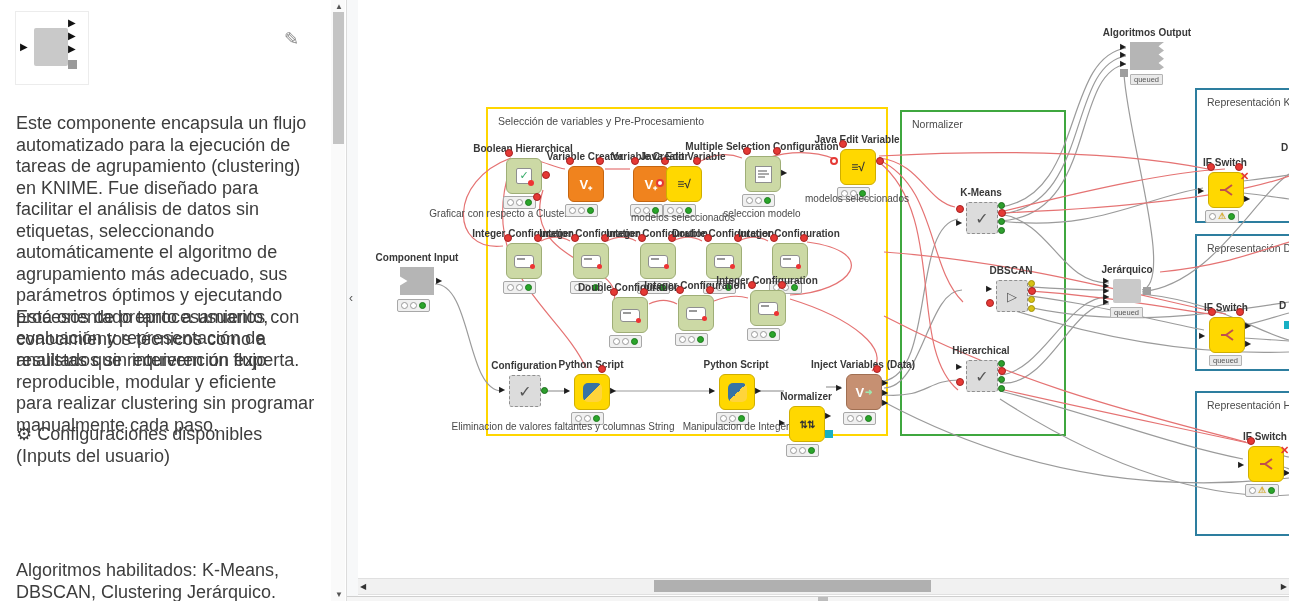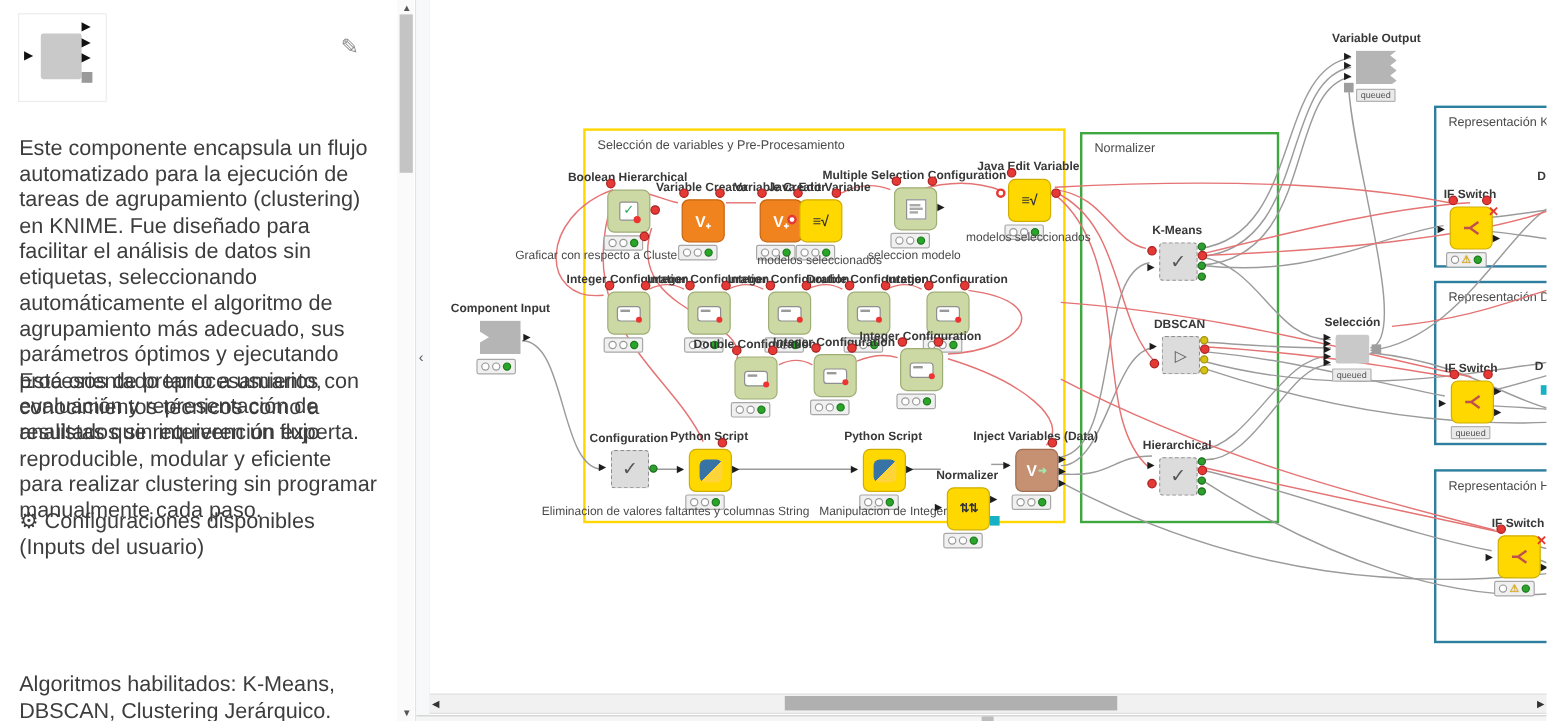--- a/index.html
+++ b/index.html
@@ -475,53 +475,53 @@
         <div class="node" style="left: 966px; top: 202px; width: 30px; height: 30px;">
           <div class="nlabel">K-Means</div>
           <div class="icon t-meta" style="width: 30px; height: 30px;">✓</div>
           <div class="port p-red" style="left: -10px; top: 2.6px;"></div>
           <div class="port p-arrow" style="left: -10px; top: 17px;">▶</div>
           <div class="port p-green" style="left: 32px; top: -0.5px;"></div>
           <div class="port p-red" style="left: 32px; top: 7.4px;"></div>
           <div class="port p-green" style="left: 32px; top: 16.3px;"></div>
           <div class="port p-green" style="left: 32px; top: 24.7px;"></div>
         </div>
-        <div class="node" style="left: 968px; top: 280px; width: 30px; height: 30px;">
+        <div class="node" style="left: 996px; top: 280px; width: 30px; height: 30px;">
           <div class="nlabel">DBSCAN</div>
           <div class="icon t-meta" style="font-size: 13px; width: 30px; height: 30px;">▷</div>
           <div class="port p-arrow" style="left: -10px; top: 5px;">▶</div>
           <div class="port p-red" style="left: -10px; top: 19.4px;"></div>
           <div class="port p-yellow" style="left: 32px; top: -0.5px;"></div>
           <div class="port p-red" style="left: 32px; top: 7.4px;"></div>
           <div class="port p-yellow" style="left: 32px; top: 16.3px;"></div>
           <div class="port p-yellow" style="left: 32px; top: 24.7px;"></div>
         </div>
-        <div class="node" style="left: 966px; top: 381px; width: 30px; height: 30px;">
+        <div class="node" style="left: 966px; top: 360px; width: 30px; height: 30px;">
           <div class="nlabel">Hierarchical</div>
           <div class="icon t-meta" style="width: 30px; height: 30px;">✓</div>
           <div class="port p-arrow" style="left: -10px; top: 2.6px;">▶</div>
           <div class="port p-red" style="left: -10px; top: 17.6px;"></div>
           <div class="port p-green" style="left: 32px; top: -0.5px;"></div>
           <div class="port p-red" style="left: 32px; top: 7.4px;"></div>
           <div class="port p-green" style="left: 32px; top: 16.3px;"></div>
           <div class="port p-green" style="left: 32px; top: 24.7px;"></div>
         </div>
         <div class="node" style="left: 1113px; top: 279px; width: 28px; height: 24px;">
-          <div class="nlabel">Selección</div>
+          <div class="nlabel">Jerárquico</div>
           <div class="icon t-component" style="width: 28px; height: 24px;"></div>
           <div class="port p-arrow" style="left: -10px; top: -2.08px;">▶</div>
           <div class="port p-arrow" style="left: -10px; top: 3.2px;">▶</div>
           <div class="port p-arrow" style="left: -10px; top: 8.48px;">▶</div>
           <div class="port p-arrow" style="left: -10px; top: 13.76px;">▶</div>
           <div class="port p-arrow" style="left: -10px; top: 19.04px;">▶</div>
           <div class="port p-graysq" style="left: 30px; top: 8px;"></div>
           <div class="queued" style="left: -3px; top: 28px;">queued</div>
         </div>
         <div class="node" style="left: 1130px; top: 42px; width: 34px; height: 28px;">
-          <div class="nlabel">Variable Output</div>
+          <div class="nlabel">Algoritmos Output</div>
           <div class="icon t-compport" style="clip-path: polygon(0px 0px, 100% 0px, 84% 15%, 100% 30%, 84% 45%, 100% 60%, 84% 75%, 100% 90%, 88% 100%, 0px 100%); width: 34px; height: 28px;"></div>
           <div class="port p-arrow" style="left: -10px; top: 1.04px;">▶</div>
           <div class="port p-arrow" style="left: -10px; top: 9.44px;">▶</div>
           <div class="port p-arrow" style="left: -10px; top: 17.84px;">▶</div>
           <div class="port p-graysq" style="left: -10px; top: 27.36px;"></div>
           <div class="queued" style="left: 0px; top: 32px;">queued</div>
         </div>
         <div class="node" style="left: 1208px; top: 172px; width: 34px; height: 34px;">
           <div class="nlabel">IF Switch</div>
           <div class="icon t-yellow" style="width: 34px; height: 34px;">

